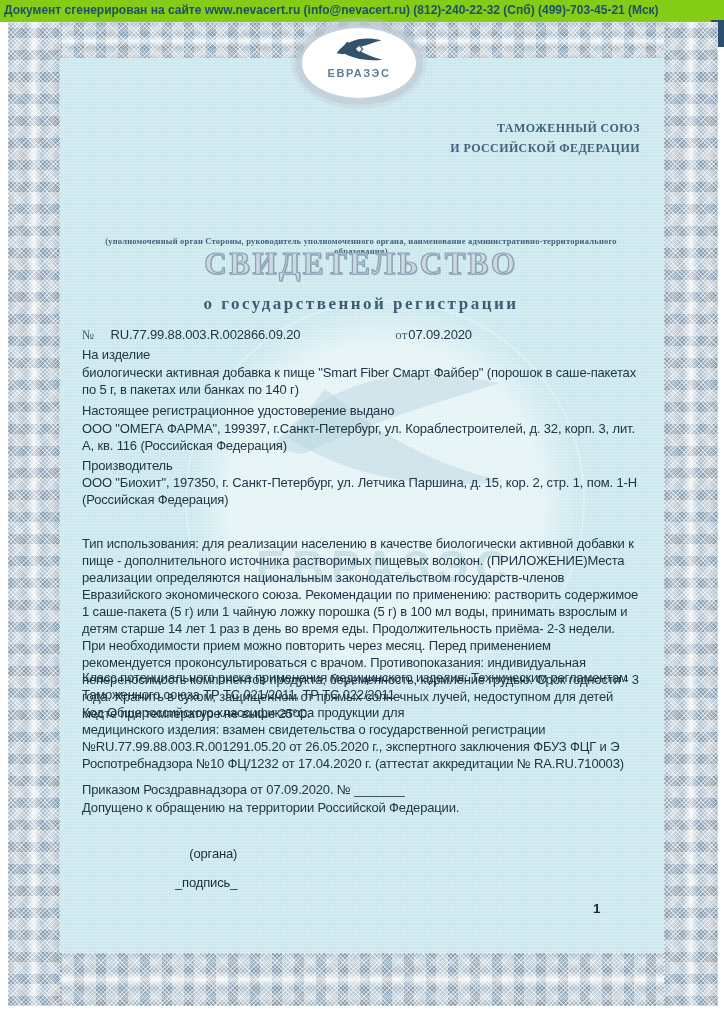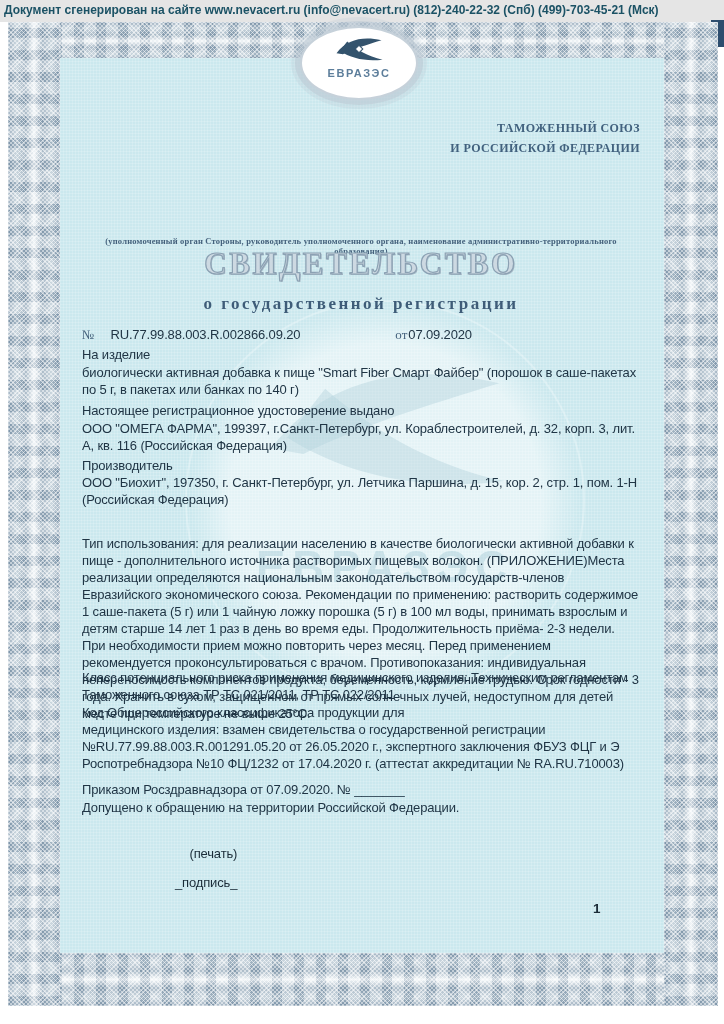--- a/index.html
+++ b/index.html
@@ -1,20 +1,20 @@
 <!DOCTYPE html>
 <html><head>
 <meta charset="utf-8">
 <style>
   html,body{margin:0;padding:0;background:#ffffff;}
   .page{position:relative;width:724px;height:1024px;background:#ffffff;overflow:hidden;
         font-family:"Liberation Sans","DejaVu Sans",sans-serif;}
 
   
-  .topbar{position:absolute;left:0;top:0;width:724px;height:22px;background:#e5e5e5;
+  .topbar{position:absolute;left:0;top:0;width:724px;height:22px;background:#84cc16;
           font-size:12px;line-height:21px;font-weight:600;color:#1b5265;
           padding-left:4px;box-sizing:border-box;white-space:nowrap;}
   .scrollfrag{position:absolute;right:0;top:20px;width:13px;height:27px;background:#2d4d6e;}
 
   
   .band{position:absolute;background-color:#95aabb;box-shadow:inset 0 0 0 1px rgba(255,255,255,.35);}
   .band.h{background-image:
       repeating-linear-gradient(45deg, rgba(255,255,255,.5) 0 1px, rgba(255,255,255,0) 1px 3px),
       repeating-linear-gradient(135deg, rgba(255,255,255,.5) 0 1px, rgba(255,255,255,0) 1px 3px),
       repeating-linear-gradient(90deg, rgba(90,115,140,.20) 0 10px, rgba(255,255,255,.28) 10px 22px),
@@ -142,21 +142,21 @@
 
       <div class="abs t" style="top:723px;">
         <span>Приказом Росздравнадзора от 07.09.2020. №</span>
         <span class="blank">_______</span>
       </div>
 
       <div class="abs t" style="top:741px;">Допущено к обращению на территории Российской Федерации.</div>
 
       <div class="abs t sig">
         <div class="right">
-          <div class="stamp">(печать)</div>
+          <div class="stamp">(органа)</div>
           <div>_подпись_</div>
         </div>
       </div>
 
       <div class="abs t pagenum">1</div>
 
     </div>
   </div>
 
   <div class="badge">

